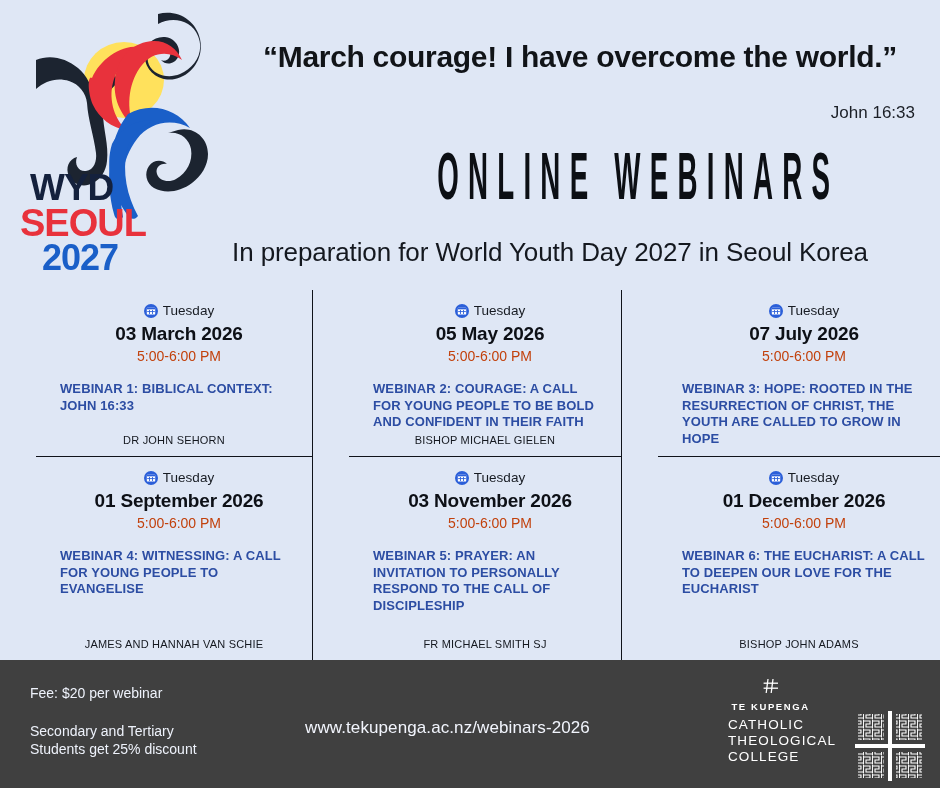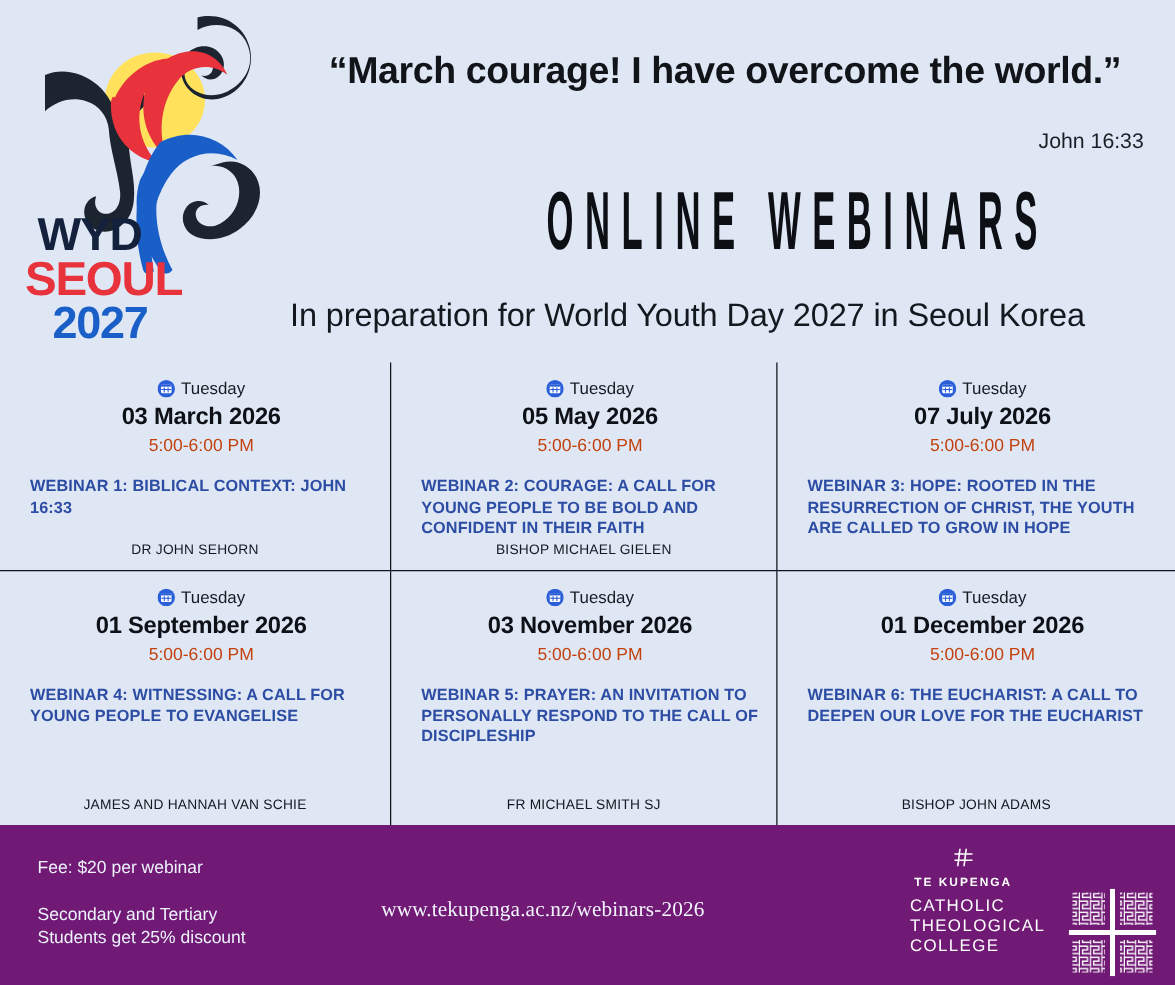--- a/index.html
+++ b/index.html
@@ -72,20 +72,21 @@
     display:grid;
     grid-template-columns:313px 309px 318px;
     grid-template-rows:167px 203px;
   }
   .cell{
     position:relative;
     padding:14px 14px 0 24px;
     box-sizing:border-box;
     text-align:center;
     overflow:hidden;
+    margin-left:36px;
   }
   .cell.col1, .cell.col2{border-right:1.6px solid #10131a;}
   .cell.row1{border-bottom:1.6px solid #10131a;}
 
   .daywrap{
     display:flex;align-items:center;justify-content:center;
     gap:5px;
     font-size:13.5px;
     color:#171b22;
     line-height:1;
@@ -122,35 +123,35 @@
     bottom:10px;
     font-size:11px;
     color:#14181f;
     letter-spacing:0.2px;
     text-align:center;
   }
 
   
   .footer{
     flex:1 1 auto;
-    background:#701a75;
+    background:#404040;
     position:relative;
     color:#ffffff;
   }
   .fee{
     position:absolute;left:30px;top:25px;
     font-size:14px;color:#eef2fb;
   }
   .disc{
     position:absolute;left:30px;top:62px;
     font-size:14px;color:#eef2fb;line-height:1.32;
   }
   .url{
     position:absolute;left:305px;top:718px;
-    font-size:17px;color:#f2f5fd;letter-spacing:0.1px;font-family:Liberation Serif, serif;
+    font-size:17px;color:#f2f5fd;letter-spacing:0.1px;
   }
   .url{top:58px;left:305px;}
   .tk-logo{
     position:absolute;left:705px;top:18px;
     color:#ffffff;
   }
   .tk-top{
     display:flex;align-items:center;gap:7px;flex-direction:column;
   }
   .tk-hash{width:16px;height:16px;}

